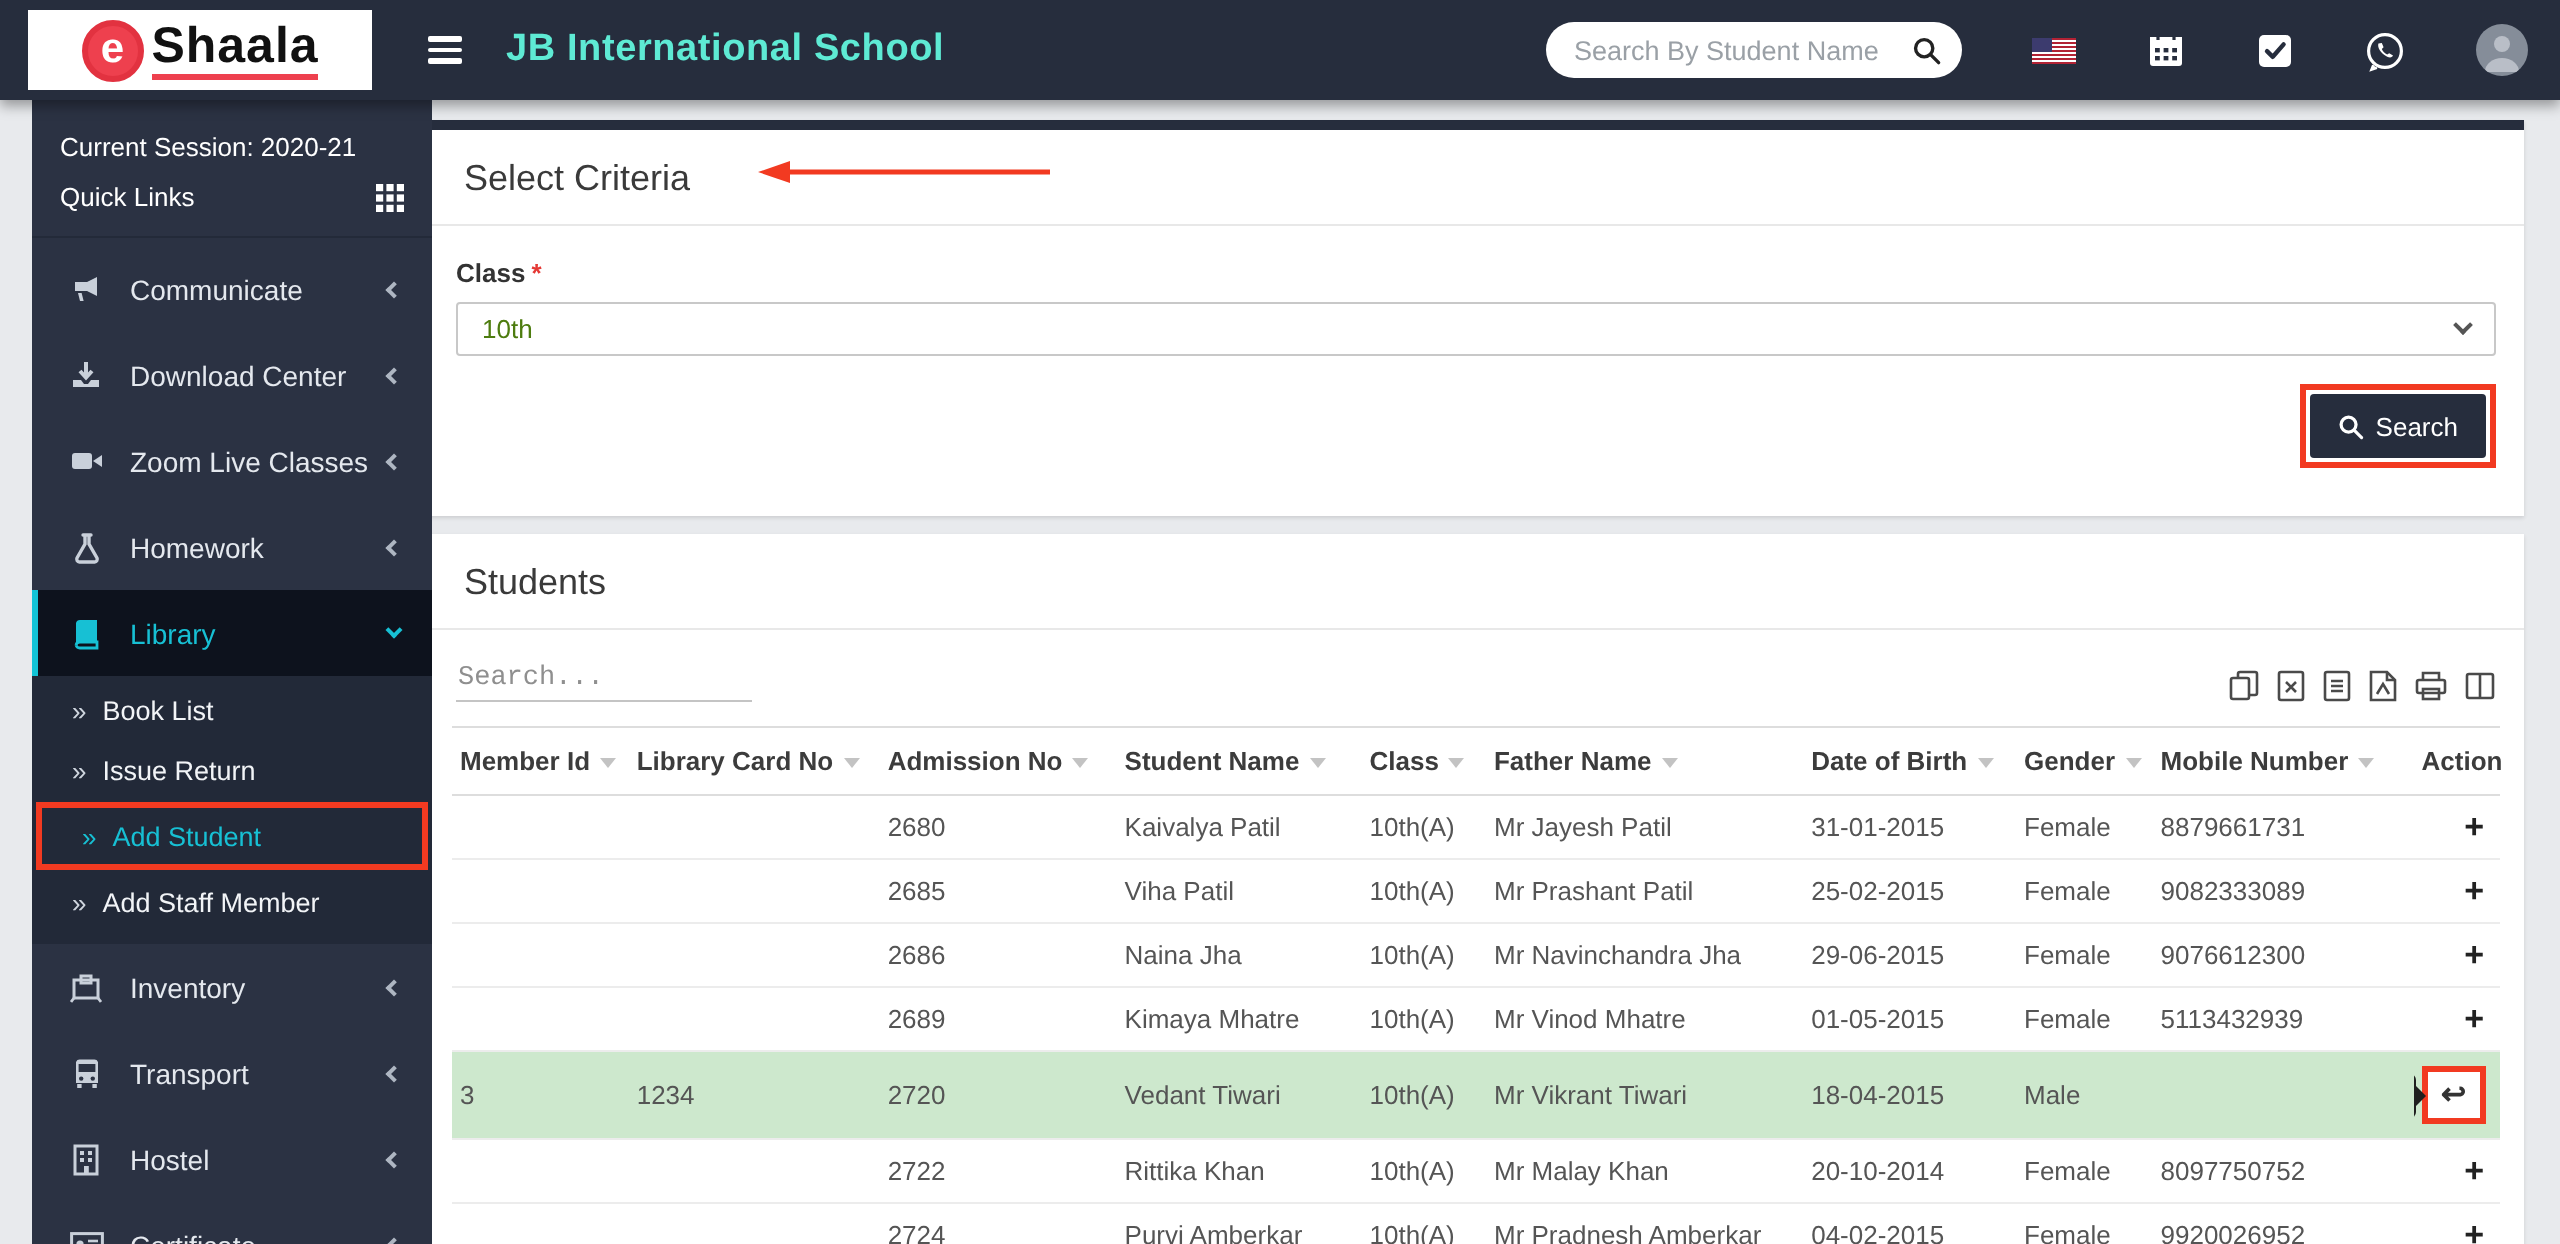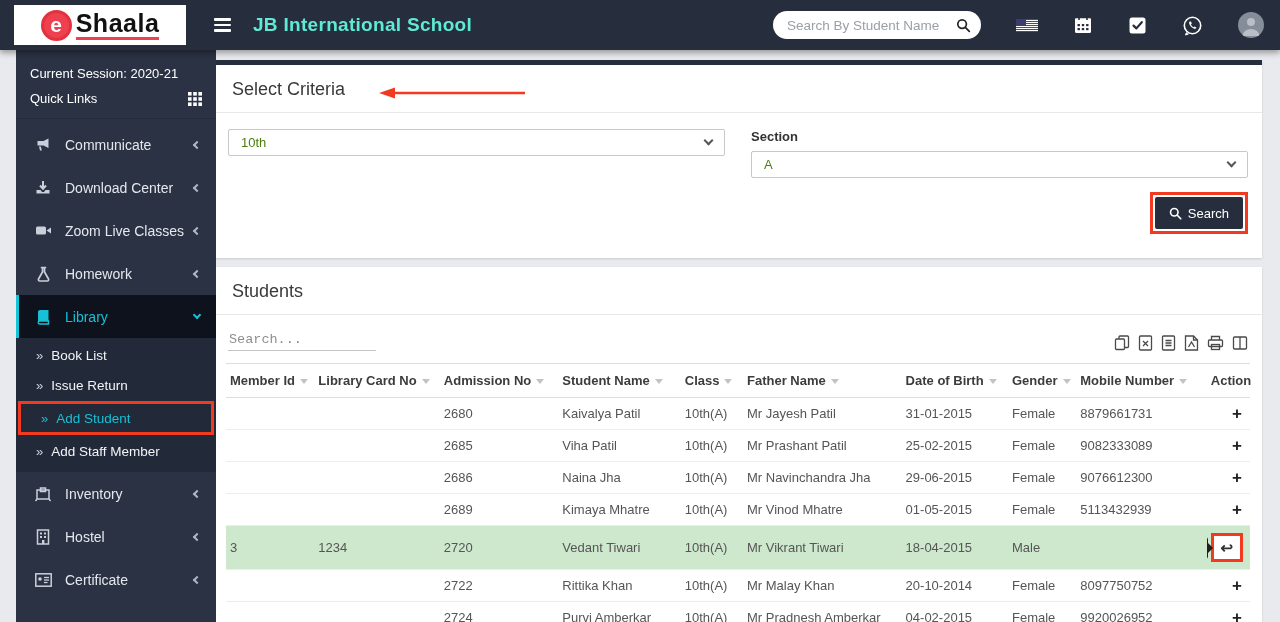--- a/index.html
+++ b/index.html
@@ -41,21 +41,21 @@
   .submenu-item .arrows { margin-right:8px; font-size:13px; color:#cfd5de; }
   .submenu-item.active { color:#17c0d4; }
   .submenu-item.active .arrows { color:#17c0d4; }
   .annot-box-menu { border:3px solid #f23a21; margin:1px 2px; }
   .annot-box-menu .submenu-item { height:28px; }
 
   
   .main { position:fixed; top:50px; left:200px; width:1080px; height:572px; padding:10px 18px 0 14px; }
   .card { background:#fff; }
   .card1 { border-top:5px solid #262d3d; box-shadow:0 1px 2px rgba(0,0,0,.12); }
-  .card-title-row { display:flex; align-items:flex-end; padding:14px 24px 12px 18px; border-bottom:1px solid #e8e8e8; }
+  .card-title-row { display:flex; align-items:flex-start; padding:14px 24px 12px 18px; border-bottom:1px solid #e8e8e8; }
   .card-title { font-size:18px; color:#3a3a3a; }
   .annot-arrow { margin-left:32px; }
   .criteria-body { padding:16px 14px 24px 14px; }
   .criteria-grid { display:flex; gap:26px; }
   .field { flex:1; }
   .field-label { font-size:13px; font-weight:bold; color:#333; margin-bottom:7px; }
   .req { color:#e53935; margin-left:3px; }
   .select { height:27px; border:1px solid #c8c8c8; border-radius:2px; background:#fff; display:flex; align-items:center; padding:0 12px; font-size:13px; color:#4d7c0f; cursor:pointer; justify-content:space-between; }
   .select .chev2 { width:7px; height:7px; border-right:2px solid #555; border-bottom:2px solid #555; transform:rotate(45deg); margin-top:-4px; }
   .btn-row { display:flex; justify-content:flex-end; margin-top:14px; }
@@ -248,20 +248,34 @@
             <rect x="5.5" y="2" width="5" height="3.5" fill="none" stroke="#c9d0da" stroke-width="1.5"></rect>
             <line x1="2" y1="13" x2="0.5" y2="15" stroke="#c9d0da" stroke-width="1.4"></line>
             <line x1="14" y1="13" x2="15.5" y2="15" stroke="#c9d0da" stroke-width="1.4"></line>
           </svg>
         </span>
       <span class="mi-label">Inventory</span>
       <span class="chev left"></span>
     </li>
     <li class="menu-item">
       <span class="mi-icon">
+          <svg width="15" height="16" viewBox="0 0 15 16">
+            <path d="M2 2 A2 2 0 0 1 4 0.8 L11 0.8 A2 2 0 0 1 13 2 L13 12.5 L2 12.5 Z" fill="#c9d0da"></path>
+            <rect x="3.3" y="3" width="8.4" height="4" fill="#2b3243"></rect>
+            <circle cx="4.6" cy="10.3" r="1.1" fill="#2b3243"></circle>
+            <circle cx="10.4" cy="10.3" r="1.1" fill="#2b3243"></circle>
+            <rect x="2.6" y="13" width="2.2" height="2" fill="#c9d0da"></rect>
+            <rect x="10.2" y="13" width="2.2" height="2" fill="#c9d0da"></rect>
+          </svg>
+        </span>
+      <span class="mi-label">Transport</span>
+      <span class="chev left"></span>
+    </li>
+    <li class="menu-item">
+      <span class="mi-icon">
           <svg width="14" height="16" viewBox="0 0 14 16">
             <rect x="1.5" y="1" width="11" height="14" fill="none" stroke="#c9d0da" stroke-width="1.5"></rect>
             <g fill="#c9d0da">
               <rect x="4" y="3.5" width="2" height="2"></rect>
               <rect x="8" y="3.5" width="2" height="2"></rect>
               <rect x="4" y="7" width="2" height="2"></rect>
               <rect x="8" y="7" width="2" height="2"></rect>
               <rect x="6" y="11" width="2.4" height="4"></rect>
             </g>
           </svg>
@@ -293,29 +307,23 @@
       <span class="annot-arrow">
         <svg width="150" height="14" viewBox="0 0 150 14">
             <line x1="16" y1="7" x2="148" y2="7" stroke="#f23a21" stroke-width="2.4"></line>
             <path d="M2 7 L18 1.5 L18 12.5 Z" fill="#f23a21"></path>
           </svg>
       </span>
     </div>
     <div class="criteria-body">
       <div class="criteria-grid">
         <div class="field">
+          <div class="field-label"><span>Class</span><span class="req">*</span></div>
           <div class="select">
             <span>10th</span>
-            <span class="chev2"></span>
-          </div>
-        </div>
-        <div class="field">
-          <div class="field-label"><span>Section</span></div>
-          <div class="select">
-            <span>A</span>
             <span class="chev2"></span>
           </div>
         </div>
       </div>
       <div class="btn-row">
         <div class="annot-box-btn">
           <button class="search-btn">
             <svg width="13" height="13" viewBox="0 0 16 16">
                 <circle cx="6.5" cy="6.5" r="4.6" fill="none" stroke="#fff" stroke-width="2"></circle>
                 <line x1="10.2" y1="10.2" x2="14.5" y2="14.5" stroke="#fff" stroke-width="2" stroke-linecap="round"></line>

